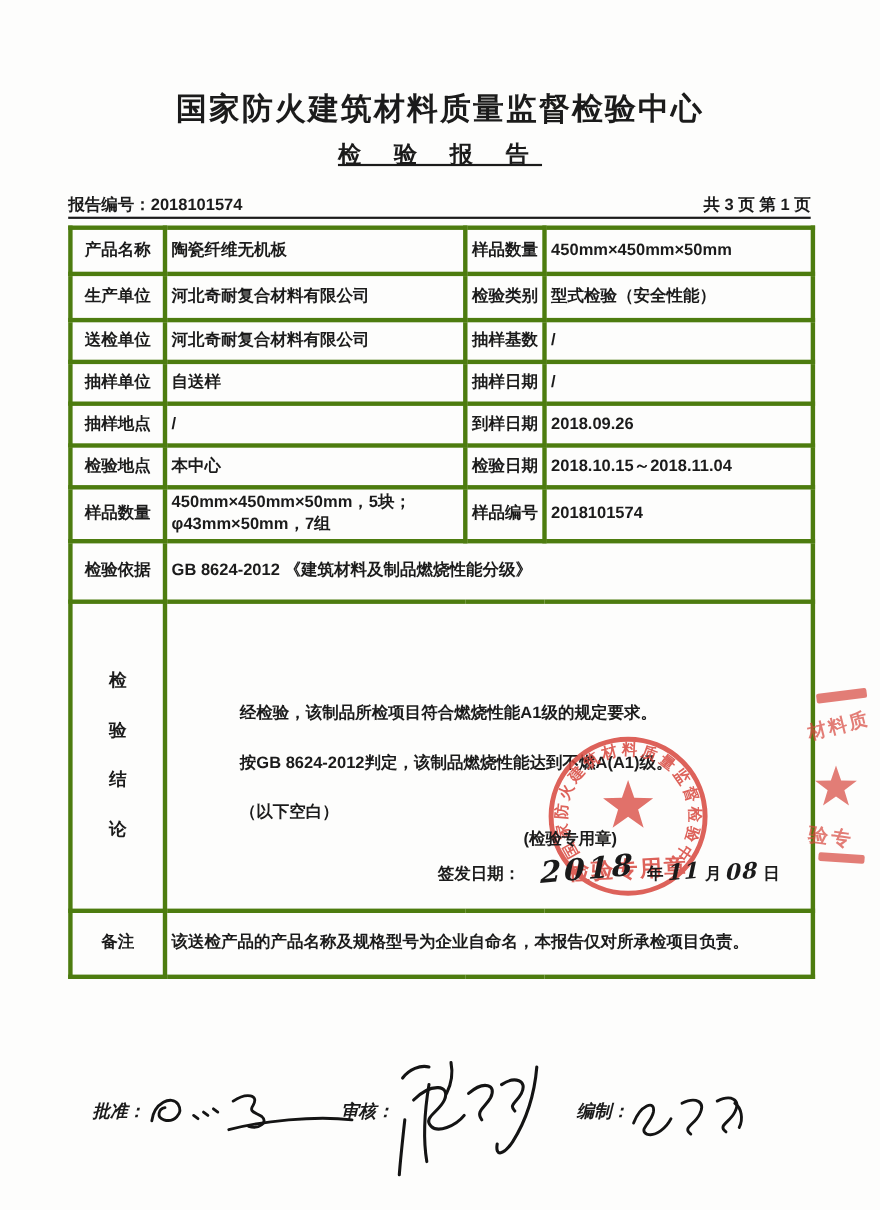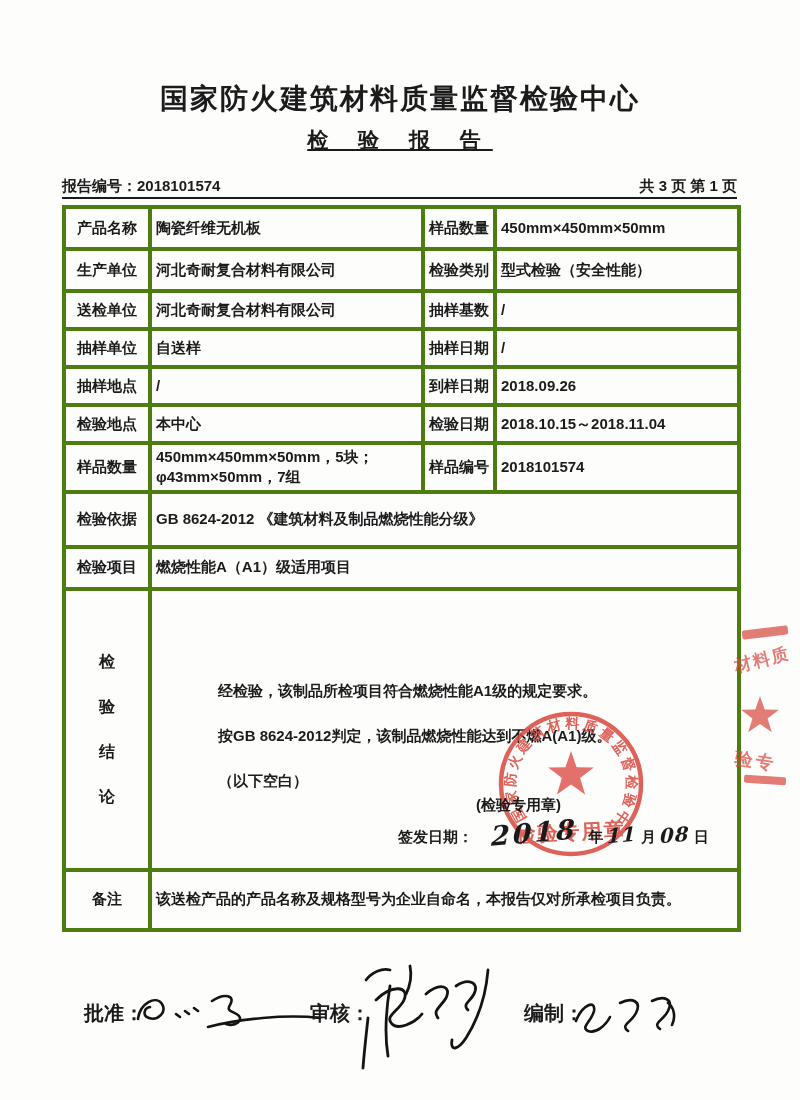--- a/index.html
+++ b/index.html
@@ -64,21 +64,21 @@
     font-style:italic; font-weight:700; color:#1a1a1a;
     display:inline-block; transform:rotate(-5deg) skewX(-6deg);
   }
   .hand-year { font-size:27px; letter-spacing:3px; margin:0 10px 0 18px; }
   .hand-md   { font-size:20px; letter-spacing:1px; margin:0 4px; }
 
   .stamp-main { position:absolute; left:334px; top:108px; opacity:0.85; }
   .stamp-edge { position:absolute; left:726px; top:616px; opacity:0.7; }
   svg text { font-family:"Liberation Sans","DejaVu Sans",sans-serif; font-weight:700; }
 
-  .footer-label { position:absolute; font-size:20px; font-weight:600; }
+  .footer-label { position:absolute; font-size:16px; font-weight:600;font-style:italic; }
   .lab-approve { left:84px;  top:1000px; }
   .lab-review  { left:310px; top:1000px; }
   .lab-prepare { left:524px; top:1000px; }
   .sig { position:absolute; }
   .sig-approve { left:128px; top:985px; }
   .sig-review  { left:352px; top:958px; }
   .sig-prepare { left:568px; top:985px; }
 </style>
 </head>
 <body>
@@ -141,24 +141,20 @@
       <tr class="h54">
         <td class="lbl">样品数量</td>
         <td class="val">450mm×450mm×50mm，5块；φ43mm×50mm，7组</td>
         <td class="lbl">样品编号</td>
         <td class="val">2018101574</td>
       </tr>
       <tr class="h55">
         <td class="lbl">检验依据</td>
         <td class="val" colspan="3">GB 8624-2012 《建筑材料及制品燃烧性能分级》</td>
       </tr>
-      <tr class="h42">
-        <td class="lbl">检验项目</td>
-        <td class="val" colspan="3">燃烧性能A（A1）级适用项目</td>
-      </tr>
       <tr class="h281">
         <td class="lbl lbl-vertical">
           <div>检</div>
           <div>验</div>
           <div>结</div>
           <div>论</div>
         </td>
         <td class="concl" colspan="3">
           <p class="p1">经检验，该制品所检项目符合燃烧性能A1级的规定要求。</p>
           <p class="p2">按GB 8624-2012判定，该制品燃烧性能达到不燃A(A1)级。</p>

